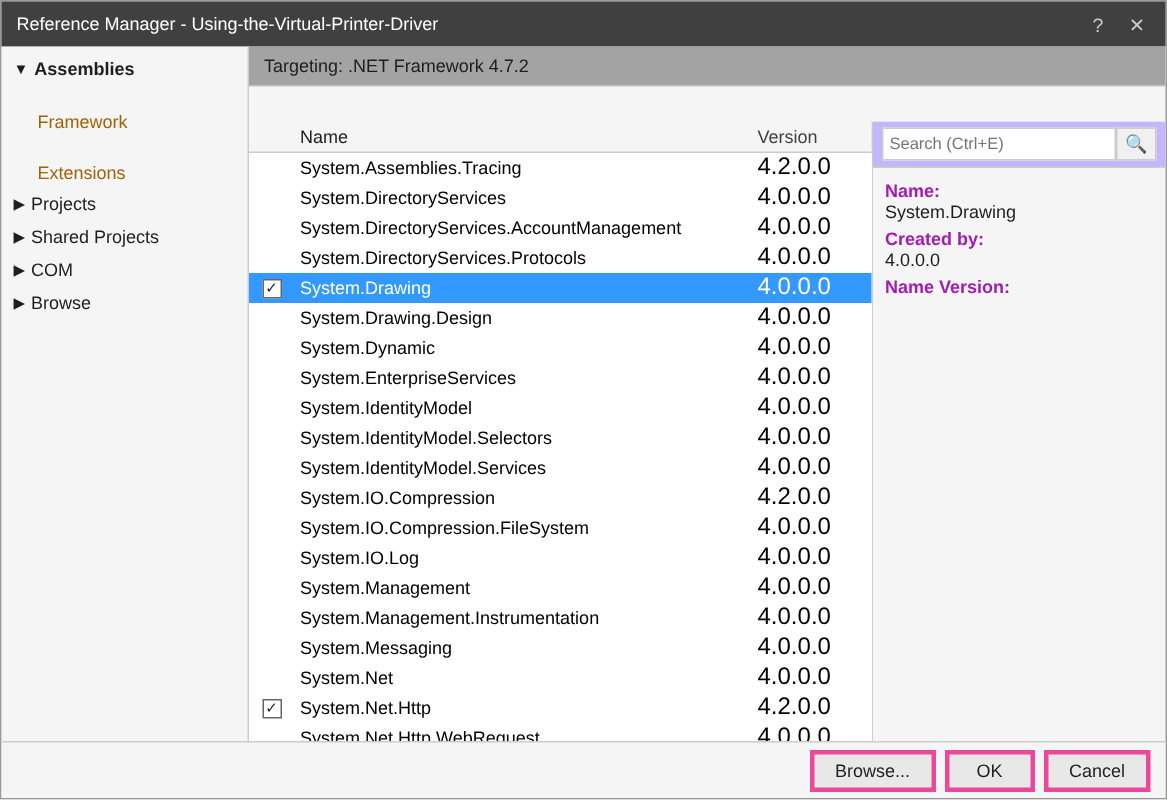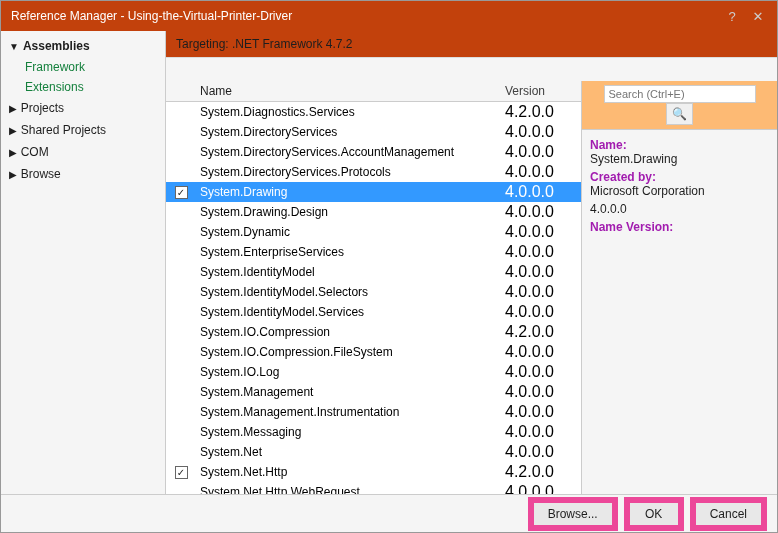--- a/index.html
+++ b/index.html
@@ -13,21 +13,21 @@
     }
     .window {
       width: 778px;
       height: 533px;
       background: #f5f5f5;
       border: 1px solid #999;
       display: flex;
       flex-direction: column;
     }
     .title-bar {
-      background: #c2410c;
+      background: #404040;
       color: #fff;
       padding: 6px 10px;
       display: flex;
       align-items: center;
       justify-content: space-between;
       height: 30px;
       flex-shrink: 0;
     }
     .title-bar-title {
       font-size: 12px;
@@ -71,44 +71,45 @@
       display: flex;
       align-items: center;
       gap: 4px;
       cursor: pointer;
     }
     .sidebar-header .arrow {
       font-size: 10px;
     }
     .sidebar-item {
       padding: 3px 8px 3px 24px;
-      color: #15803d;
+      color: #a16207;
       cursor: pointer;
       white-space: nowrap;
+      margin-top: 14px;
     }
     .sidebar-section {
       padding: 4px 8px;
       color: #1e1e1e;
       cursor: pointer;
       display: flex;
       align-items: center;
       gap: 4px;
     }
     .sidebar-section .arrow {
       font-size: 10px;
     }
     
     .main-panel {
       display: flex;
       flex-direction: column;
       flex: 1;
       overflow: hidden;
     }
     .targeting-bar {
-      background: #c2410c;
+      background: #a3a3a3;
       padding: 6px 10px;
       font-size: 12px;
       color: #1e1e1e;
       border-bottom: 1px solid #ddd;
       flex-shrink: 0;
     }
     .main-content {
       display: flex;
       flex: 1;
       overflow: hidden;
@@ -199,22 +200,21 @@
       display: flex;
       flex-direction: column;
       padding: 0;
       background: #f5f5f5;
     }
     .search-bar {
       display: flex;
       align-items: center;
       padding: 4px 6px;
       border-bottom: 1px solid #ccc;
-      background: #fdba74;
-      flex-direction: column;
+      background: #c4b5fd;
     }
     .search-input {
       flex: 1;
       border: 1px solid #ccc;
       background: #fff;
       padding: 2px 4px;
       font-size: 11px;
       color: #888;
       outline: none;
       height: 22px;
@@ -253,21 +253,21 @@
       padding: 6px 10px;
       border-top: 1px solid #ccc;
       background: #f5f5f5;
       gap: 6px;
       flex-shrink: 0;
       height: 38px;
     }
     .footer-btn {
       padding: 4px 14px;
       font-size: 12px;
-      border: 6px solid #ec4899;
+      border: 3px solid #ec4899;
       background: #e8e8e8;
       cursor: pointer;
       min-width: 60px;
       text-align: center;
       color: #1e1e1e;
     }
   </style>
 </head>
 <body>
 
@@ -320,21 +320,21 @@
 
         <div class="assembly-list-panel">
           <div class="list-header">
             <div class="col-check"></div>
             <div class="col-name">Name</div>
             <div class="col-version">Version</div>
           </div>
           <div class="list-scroll" id="assembly-list">
           <div class="list-row">
                 <div class="check-cell"></div>
-                <div class="name-cell">System.Diagnostics.Services</div>
+                <div class="name-cell">System.Assemblies.Tracing</div>
                 <div class="version-cell">4.2.0.0</div>
               </div>
               <div class="list-row">
                 <div class="check-cell"></div>
                 <div class="name-cell">System.DirectoryServices</div>
                 <div class="version-cell">4.0.0.0</div>
               </div>
               <div class="list-row">
                 <div class="check-cell"></div>
                 <div class="name-cell">System.DirectoryServices.AccountManagement</div>
@@ -439,21 +439,20 @@
 
         <div class="info-panel">
           <div class="search-bar">
             <input class="search-input" type="text" placeholder="Search (Ctrl+E)" style="">
             <button class="search-btn">🔍</button>
           </div>
           <div class="info-content">
             <div class="info-label">Name:</div>
             <div class="info-value">System.Drawing</div>
             <div class="info-label">Created by:</div>
-            <div class="info-value">Microsoft Corporation</div>
             <div class="info-value">4.0.0.0</div>
             <div class="info-label">Name Version:</div>
           </div>
         </div>
       </div>
     </div>
   </div>
 
   <div class="footer">
     <button class="footer-btn">Browse...</button>

